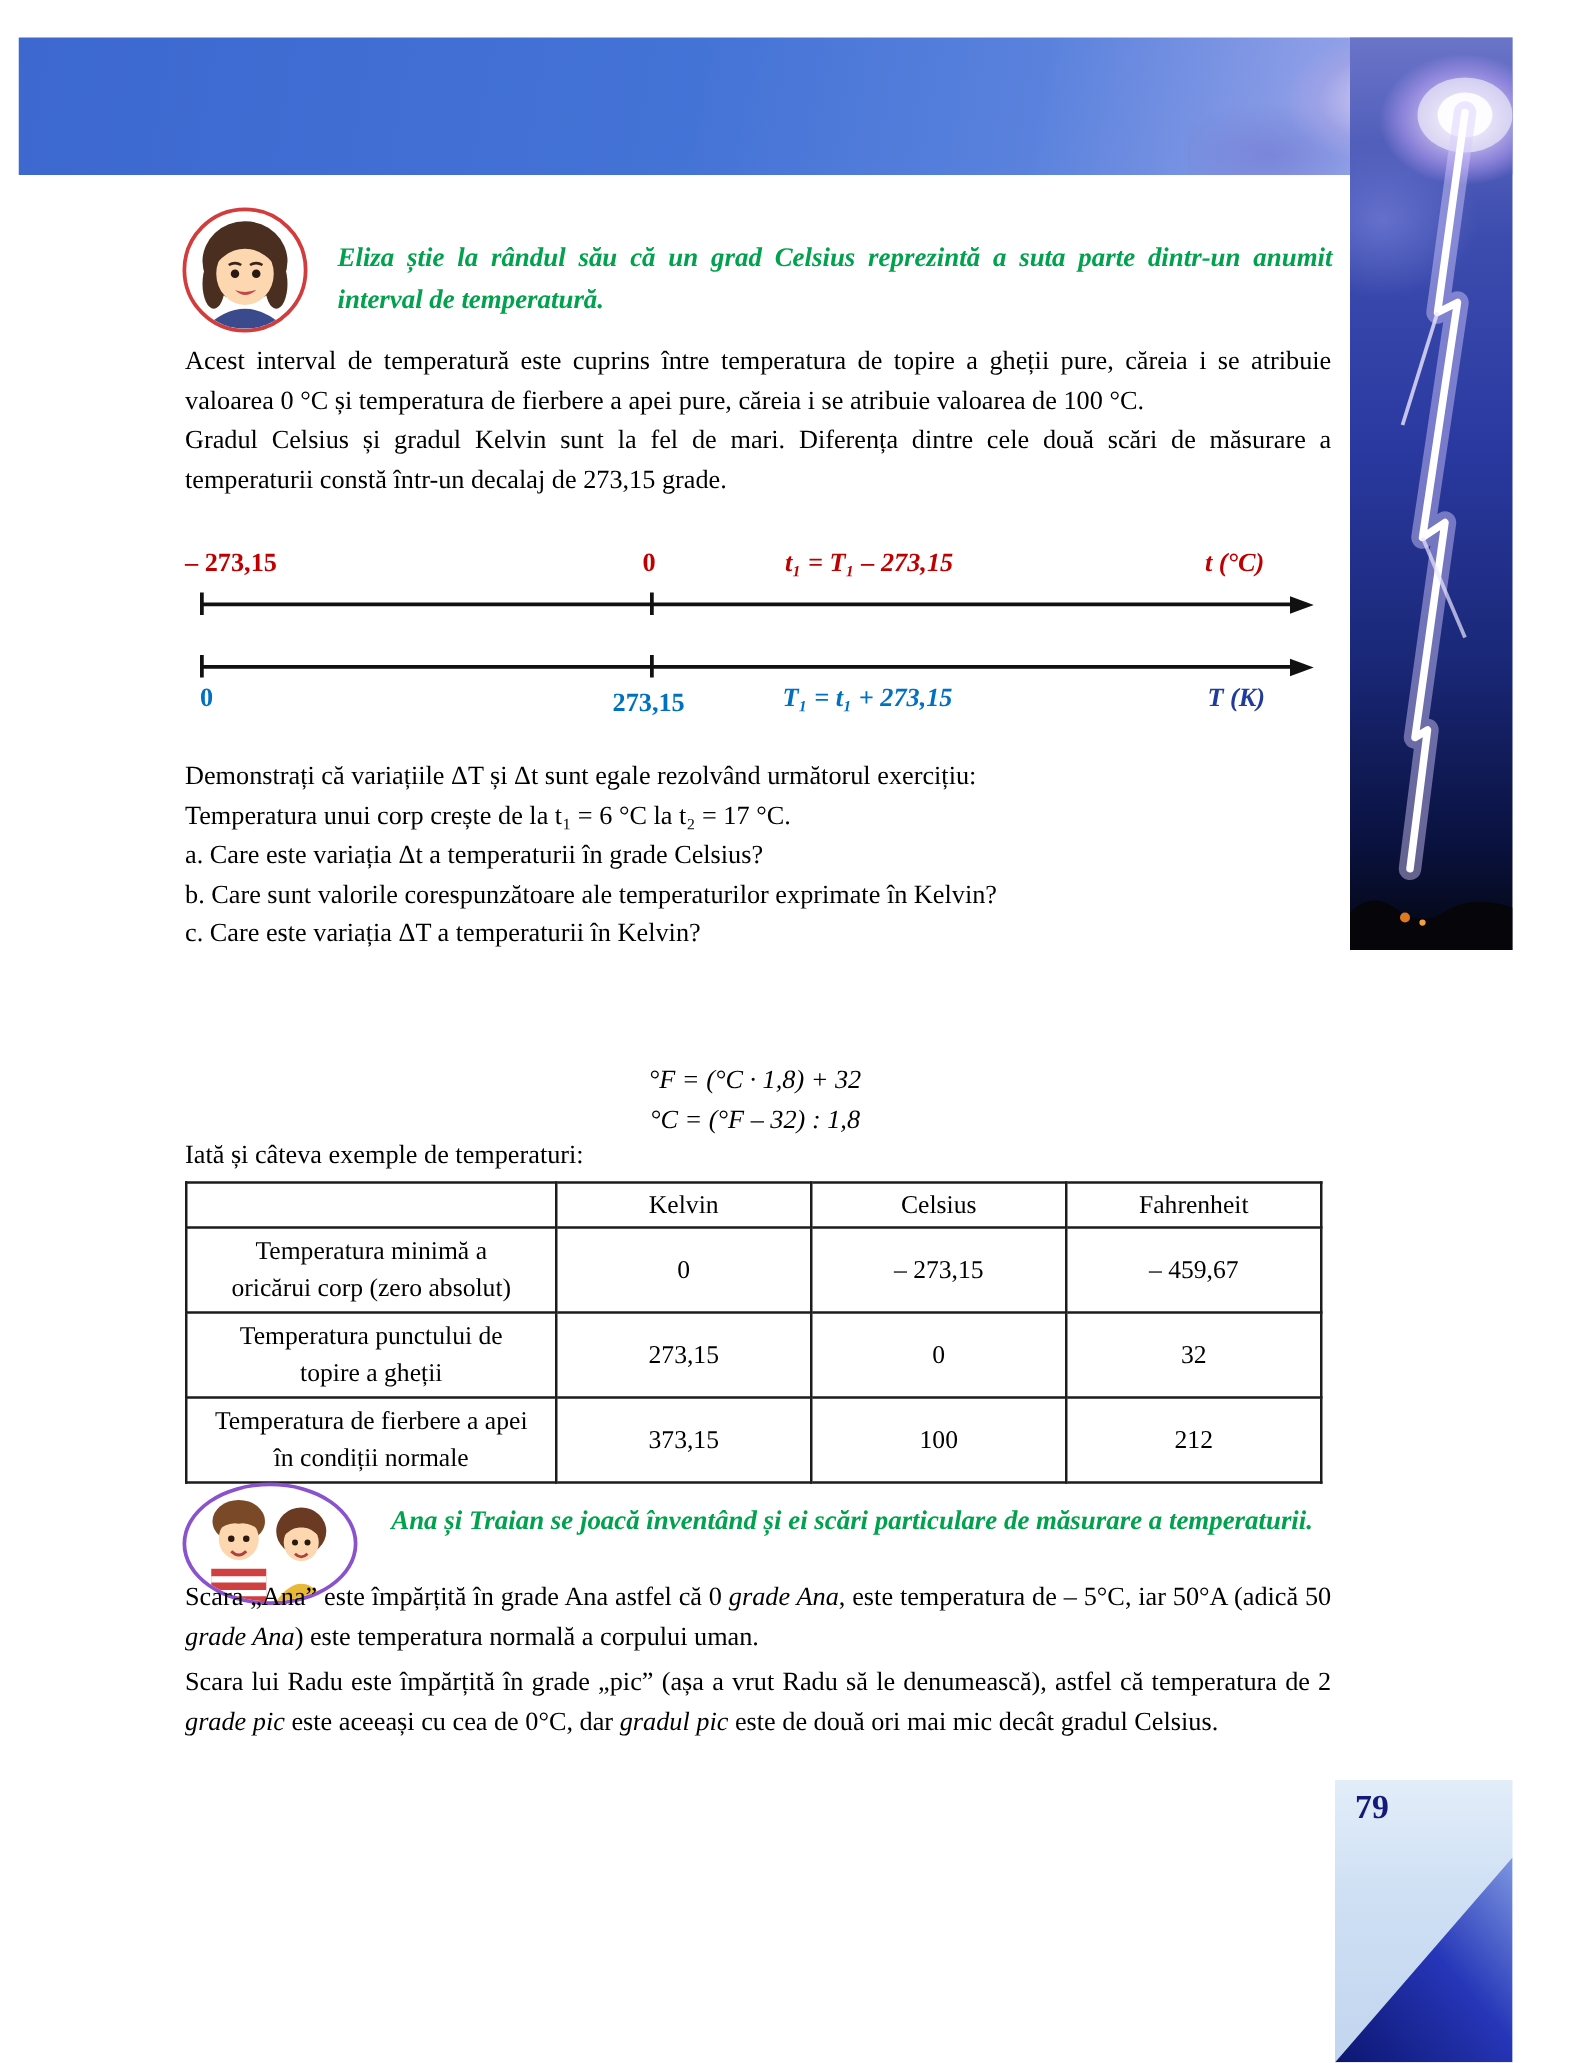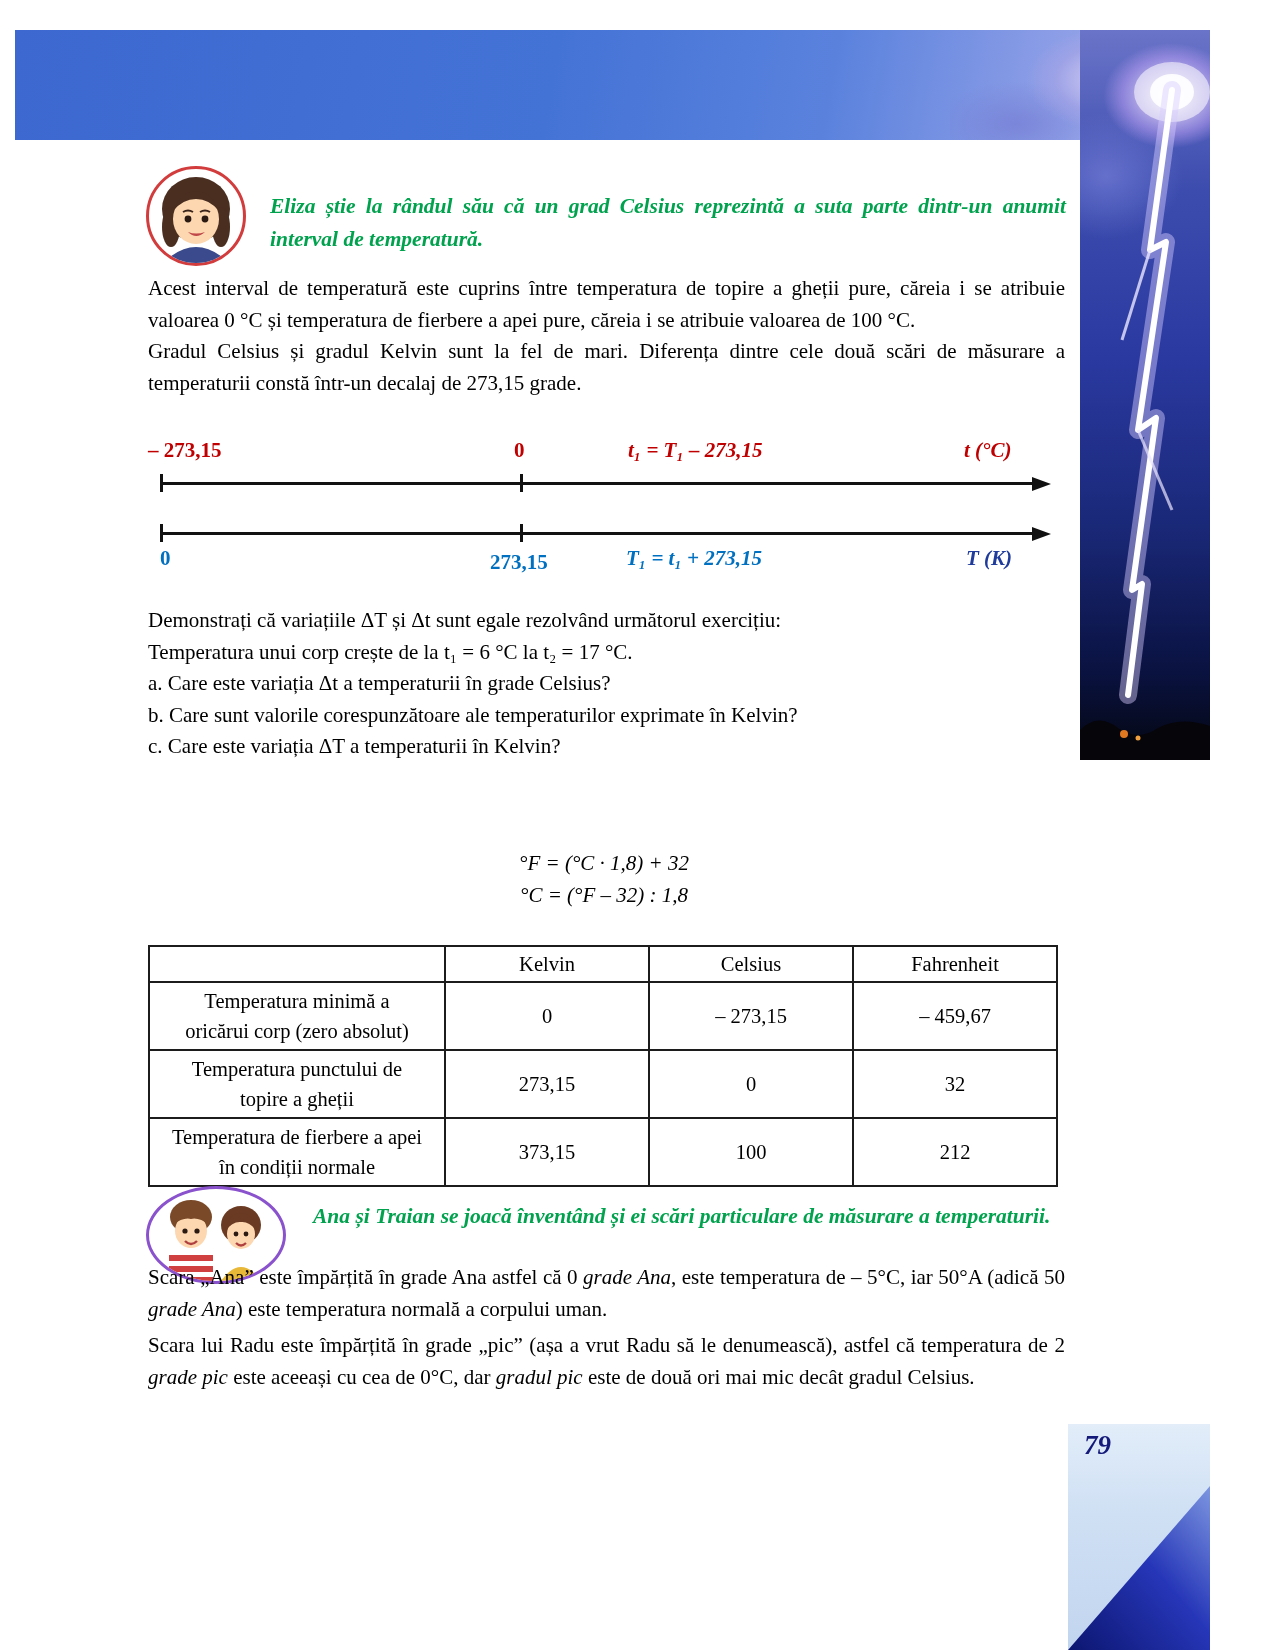--- a/index.html
+++ b/index.html
@@ -43,21 +43,21 @@
 
   
   .temp-table{position:absolute;left:148px;top:945px;width:908px;border-collapse:collapse;
               table-layout:fixed;font-size:20.5px;}
   .temp-table th,.temp-table td{border:2px solid #1c1c1c;text-align:center;padding:2px 20px;}
   .temp-table th{font-weight:normal;height:30px;}
   .temp-table td{height:62px;line-height:30px;}
 
   
   .corner{position:absolute;left:1068px;top:1424px;width:142px;height:226px;
-          background:linear-gradient(180deg,#e2edf9 0%,#cfe0f4 40%,#c2d5ef 100%);font-style:italic;}
+          background:linear-gradient(180deg,#e2edf9 0%,#cfe0f4 40%,#c2d5ef 100%);}
   .page-num{position:absolute;left:16px;top:6px;font-weight:bold;font-size:27px;color:#141a7a;}
 </style>
 </head>
 <body>
 
 <div class="page">
 
   <div class="banner"></div>
   <div class="banner-cloud"></div>
 
@@ -125,20 +125,21 @@
     <p style="margin:0;">Temperatura unui corp crește de la t₁ = 6 °C la t₂ = 17 °C.</p>
     <p style="margin:0;">a. Care este variația Δt a temperaturii în grade Celsius?</p>
     <p style="margin:0;">b. Care sunt valorile corespunzătoare ale temperaturilor exprimate în Kelvin?</p>
     <p style="margin:0;">c. Care este variația ΔT a temperaturii în Kelvin?</p>
   </div>
 
   <div class="body-text center-text" style="left:148px;top:848px;width:912px;">
     <p style="margin:0;">°F = (°C · 1,8) + 32</p>
     <p style="margin:0;">°C = (°F – 32) : 1,8</p>
   </div>
+  <div class="body-text" style="left:148px;top:908px;width:917px;text-align:left;">Iată și câteva exemple de temperaturi:</div>
 
   <table class="temp-table">
     <colgroup>
       <col style="width:296px">
         <col style="width:204px">
         <col style="width:204px">
         <col style="width:204px">
     </colgroup>
     <tbody>
         <tr>

